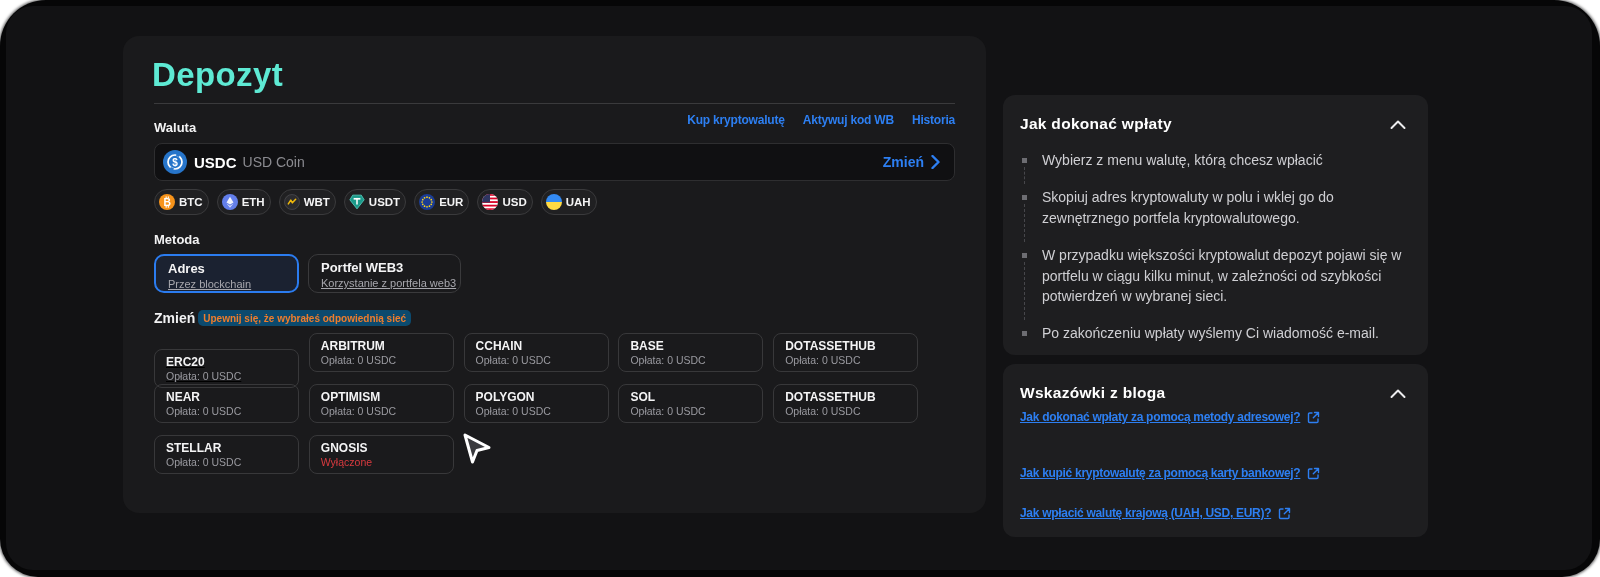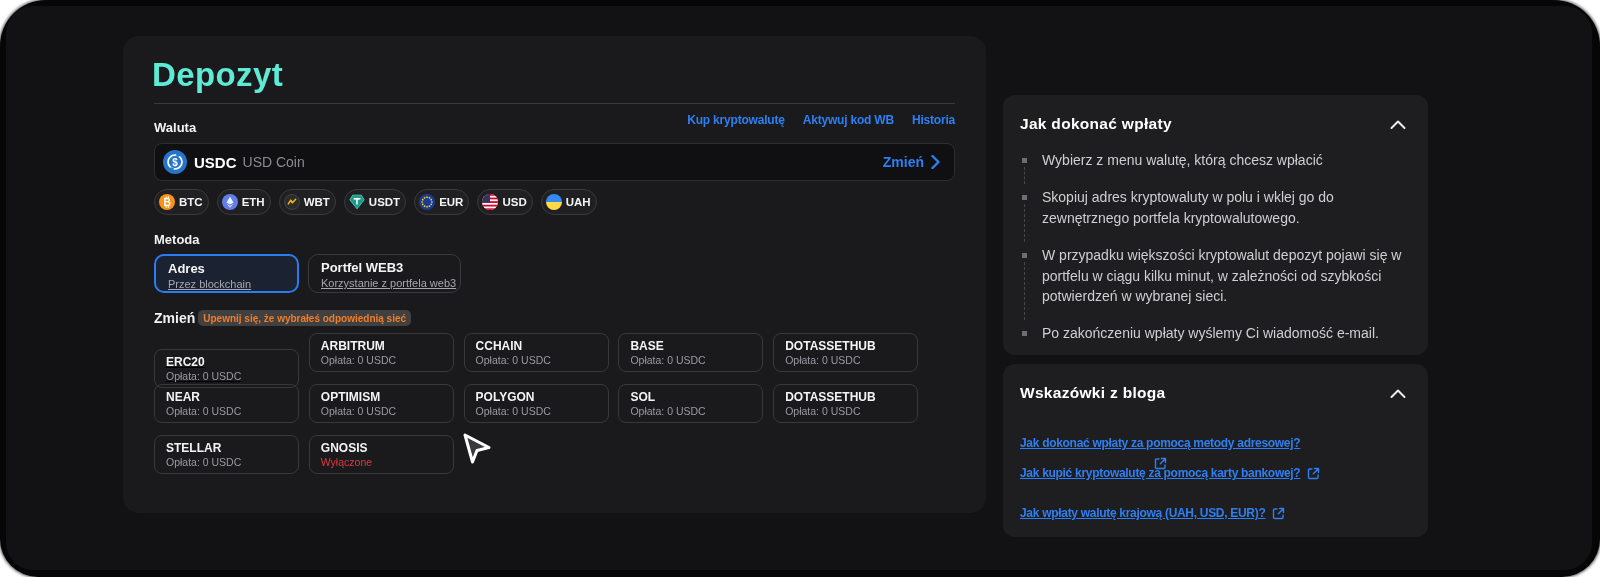--- a/index.html
+++ b/index.html
@@ -38,21 +38,21 @@
   .chip span { font-size:11.5px; font-weight:bold; color:#f4f4f5; }
   .mbtn {
     position:absolute; border-radius:10px; border:1px solid #3a3a3c; background:transparent;
     padding:5px 12px;
   }
   .mbtn .t { font-size:13px; font-weight:bold; color:#f4f4f5; }
   .mbtn .s { font-size:11px; color:#a7a7ad; margin-top:2px; white-space:nowrap;text-decoration:underline; }
   .mbtn.sel { border:2px solid #2b7cf0; background:#1b2231; }
   .badge {
     display:inline-block; margin-left:3px; padding:2.5px 5px; border-radius:5px;
-    background:#404040; color:#ef7d2c; font-size:10px; font-weight:bold; vertical-align:1.5px;
+    background:#0c4a6e; color:#ef7d2c; font-size:10px; font-weight:bold; vertical-align:1.5px;
   }
   .net {
     position:absolute; width:145px; height:39px; border:1px solid #38383a; border-radius:8px;
     padding:5px 11px 0;
   }
   .net .t { font-size:12px; font-weight:bold; color:#f4f4f5; }
   .net .s { font-size:10.5px; color:#9a9aa0; margin-top:1px; white-space:nowrap; }
   .net .off { font-size:10.5px; color:#d93a3f; margin-top:1px; }
   .panel {
     position:absolute; left:997px; width:425px; background:#1e1e20; border-radius:12px;
@@ -261,36 +261,36 @@
       <div class="bitem">W przypadku większości kryptowalut depozyt pojawi się w portfelu w ciągu kilku minut, w zależności od szybkości potwierdzeń w wybranej sieci.</div>
       <div class="bitem">Po zakończeniu wpłaty wyślemy Ci wiadomość e-mail.</div>
     </div>
   </div>
 
   <div class="panel" style="top:358px; height:173px;">
     <div class="abs ptitle" style="left:17px; top:20px;">Wskazówki z bloga</div>
     <svg class="chev" style="top:25px;" width="16" height="10" viewBox="0 0 16 10">
         <path d="M1.5 8 L8 1.5 L14.5 8" stroke="#ececee" stroke-width="2" fill="none" stroke-linecap="round" stroke-linejoin="round"></path>
       </svg>
-    <div class="abs linkrow" style="left:17px; top:72px;flex-direction:column;">
+    <div class="abs linkrow" style="left:17px; top:46px;">
         <span class="blink">Jak dokonać wpłaty za pomocą metody adresowej?</span>
       <svg width="13" height="13" viewBox="0 0 13 13">
           <path d="M5 2 H2.6 C1.9 2 1.5 2.4 1.5 3.1 V10.4 C1.5 11.1 1.9 11.5 2.6 11.5 H9.9 C10.6 11.5 11 11.1 11 10.4 V8" fill="none" stroke="#2d7ff2" stroke-width="1.4" stroke-linecap="round"></path>
           <path d="M7.5 1.5 H11.5 V5.5 M11.3 1.7 L6.3 6.7" fill="none" stroke="#2d7ff2" stroke-width="1.4" stroke-linecap="round" stroke-linejoin="round"></path>
         </svg>
       </div>
     <div class="abs linkrow" style="left:17px; top:102px;">
         <span class="blink">Jak kupić kryptowalutę za pomocą karty bankowej?</span>
       <svg width="13" height="13" viewBox="0 0 13 13">
           <path d="M5 2 H2.6 C1.9 2 1.5 2.4 1.5 3.1 V10.4 C1.5 11.1 1.9 11.5 2.6 11.5 H9.9 C10.6 11.5 11 11.1 11 10.4 V8" fill="none" stroke="#2d7ff2" stroke-width="1.4" stroke-linecap="round"></path>
           <path d="M7.5 1.5 H11.5 V5.5 M11.3 1.7 L6.3 6.7" fill="none" stroke="#2d7ff2" stroke-width="1.4" stroke-linecap="round" stroke-linejoin="round"></path>
         </svg>
       </div>
     <div class="abs linkrow" style="left:17px; top:142px;">
-        <span class="blink">Jak wpłaty walutę krajową (UAH, USD, EUR)?</span>
+        <span class="blink">Jak wpłacić walutę krajową (UAH, USD, EUR)?</span>
       <svg width="13" height="13" viewBox="0 0 13 13">
           <path d="M5 2 H2.6 C1.9 2 1.5 2.4 1.5 3.1 V10.4 C1.5 11.1 1.9 11.5 2.6 11.5 H9.9 C10.6 11.5 11 11.1 11 10.4 V8" fill="none" stroke="#2d7ff2" stroke-width="1.4" stroke-linecap="round"></path>
           <path d="M7.5 1.5 H11.5 V5.5 M11.3 1.7 L6.3 6.7" fill="none" stroke="#2d7ff2" stroke-width="1.4" stroke-linecap="round" stroke-linejoin="round"></path>
         </svg>
       </div>
   </div>
 
   <svg class="abs" style="left:451px; top:420px;" width="40" height="40" viewBox="0 0 40 40">
     <path d="M8 9 L32 21.5 L20 24.5 L15.5 36 Z" fill="#3a3a3e" stroke="#fff" stroke-width="3" stroke-linejoin="round"></path>
   </svg>

